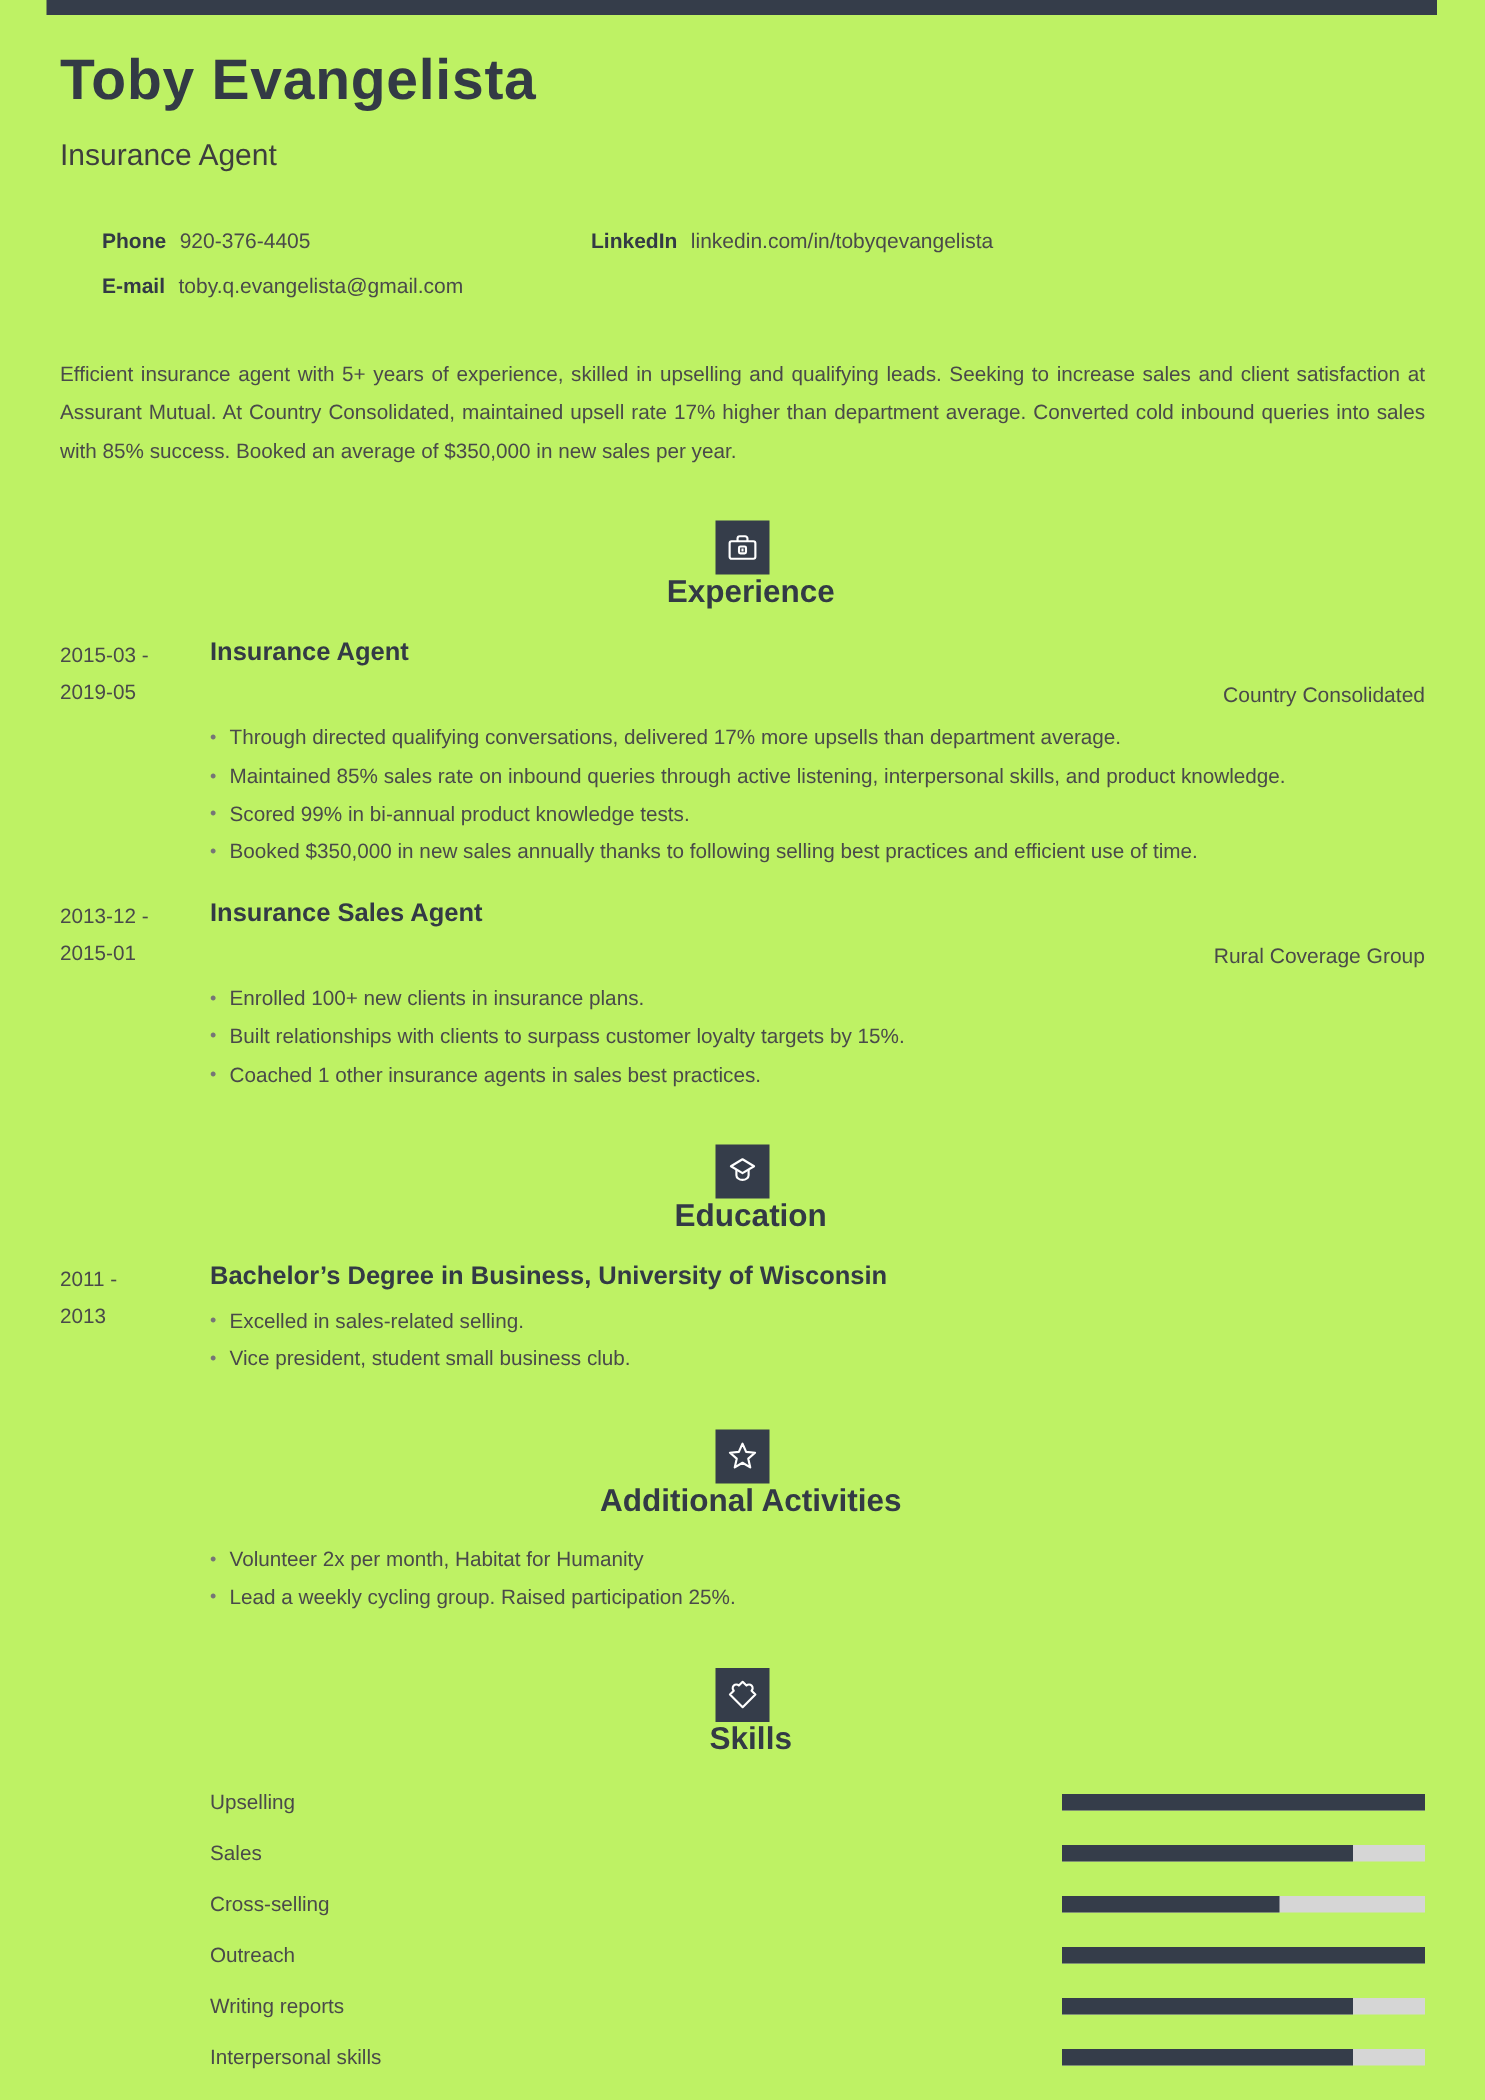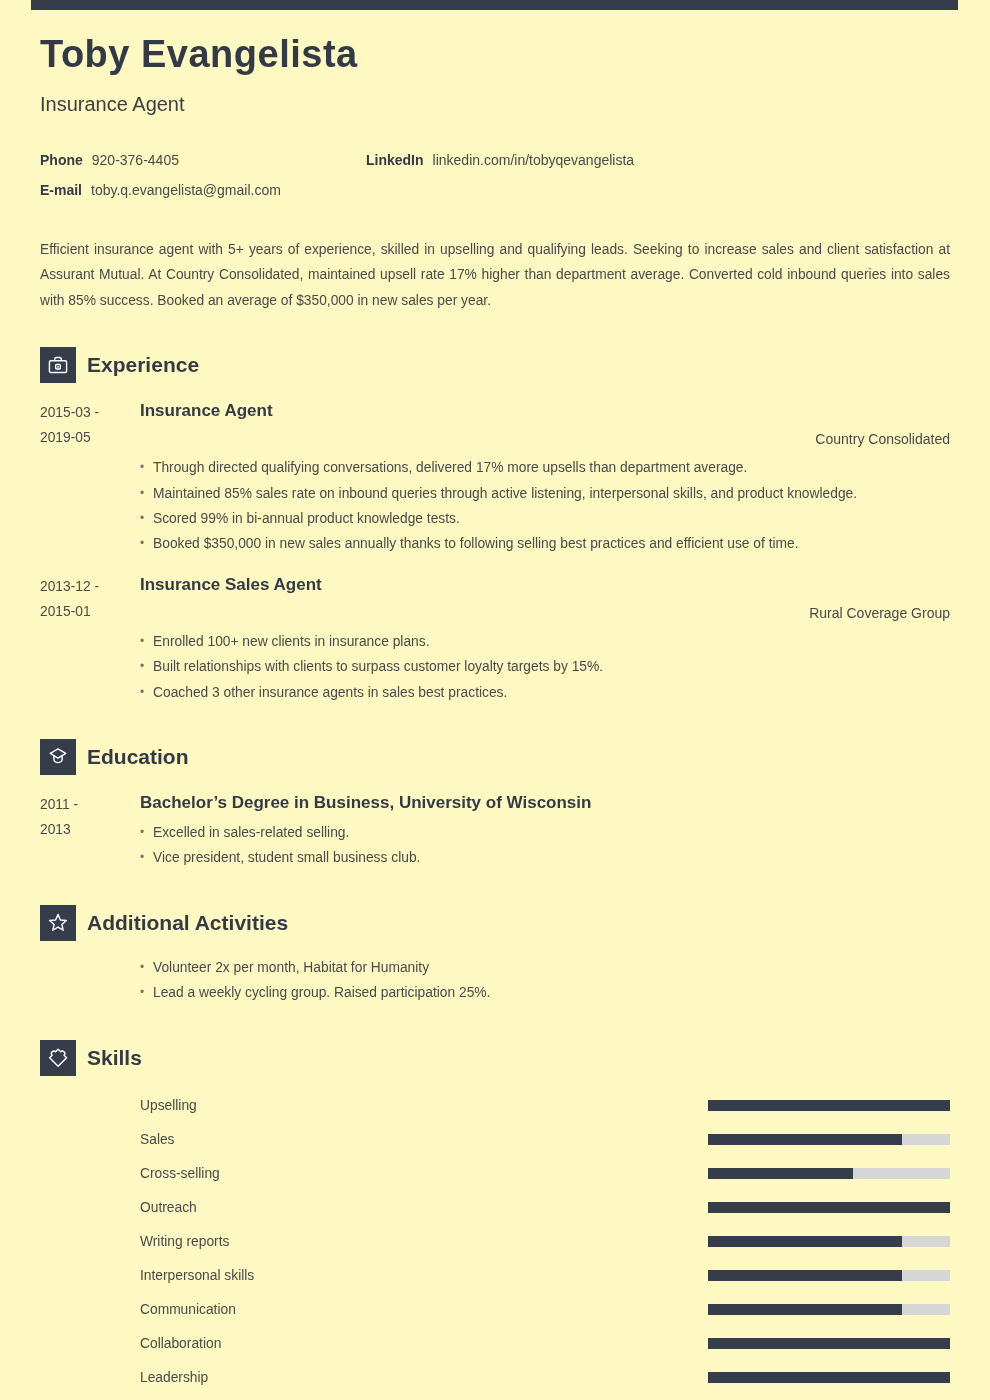--- a/index.html
+++ b/index.html
@@ -1,44 +1,44 @@
 <!DOCTYPE html>
 <html><head>
 <meta charset="utf-8">
 <style>
   * { margin:0; padding:0; box-sizing:border-box; }
   html,body { background:#ffffff; }
   body { font-family:"Liberation Sans", sans-serif; color:#4a4a4a; }
   .page {
     position:relative; width:990px; height:1400px; margin:0 auto;
-    background:#fef9c3; overflow:hidden;
+    background:#bef264; overflow:hidden;
   }
   .top-bar {
     position:absolute; top:0; left:31px; width:927px; height:10px;
     background:#353d4a;
   }
   .content { padding:0 40px; }
 
   
   .name { margin-top:33px; font-size:38px; font-weight:bold; color:#333a45; letter-spacing:0.5px; }
   .job-title { margin-top:17px; font-size:20px; color:#3e3e3e; }
 
   .contact { margin-top:36px; display:grid; grid-template-columns:326px 1fr; row-gap:14px; font-size:14px; }
-  .contact-item { display:flex; align-items:baseline; }
+  .contact-item { display:flex; align-items:baseline;margin-left:28px; }
   .contact-label { font-weight:bold; color:#333a45; margin-right:9px; }
   .contact-value { color:#4a4a4a; }
 
   .summary {
     margin-top:39px; font-size:13.8px; line-height:25.4px;
     text-align:justify; color:#4a4a4a;
   }
 
   
   .section { margin-top:16px; }
-  .section-header { display:flex; align-items:center; margin-top:34px; }
+  .section-header { display:flex; align-items:center; margin-top:34px;flex-direction:column; }
   .section-icon {
     width:36px; height:36px; background:#353d4a; flex:0 0 auto;
     display:flex; align-items:center; justify-content:center;
   }
   .section-title { margin-left:11px; font-size:21px; font-weight:bold; color:#333a45; }
 
   .entry { display:grid; grid-template-columns:100px 1fr; margin-top:17px; }
   .entry-dates { font-size:13.8px; line-height:25px; color:#4a4a4a; }
   .entry-body { }
   .entry-title { font-size:17px; font-weight:bold; color:#333a45; margin-top:1px; }
@@ -137,21 +137,21 @@
                 <div class="bullet">
                   <span class="bullet-dot">•</span>
                   <span class="bullet-text">Enrolled 100+ new clients in insurance plans.</span>
                 </div>
                 <div class="bullet">
                   <span class="bullet-dot">•</span>
                   <span class="bullet-text">Built relationships with clients to surpass customer loyalty targets by 15%.</span>
                 </div>
                 <div class="bullet">
                   <span class="bullet-dot">•</span>
-                  <span class="bullet-text">Coached 3 other insurance agents in sales best practices.</span>
+                  <span class="bullet-text">Coached 1 other insurance agents in sales best practices.</span>
                 </div>
               </div>
             </div>
           </div>
         </div>
     </div>
 
     <div class="section">
       <div class="section-header">
         <div class="section-icon">

